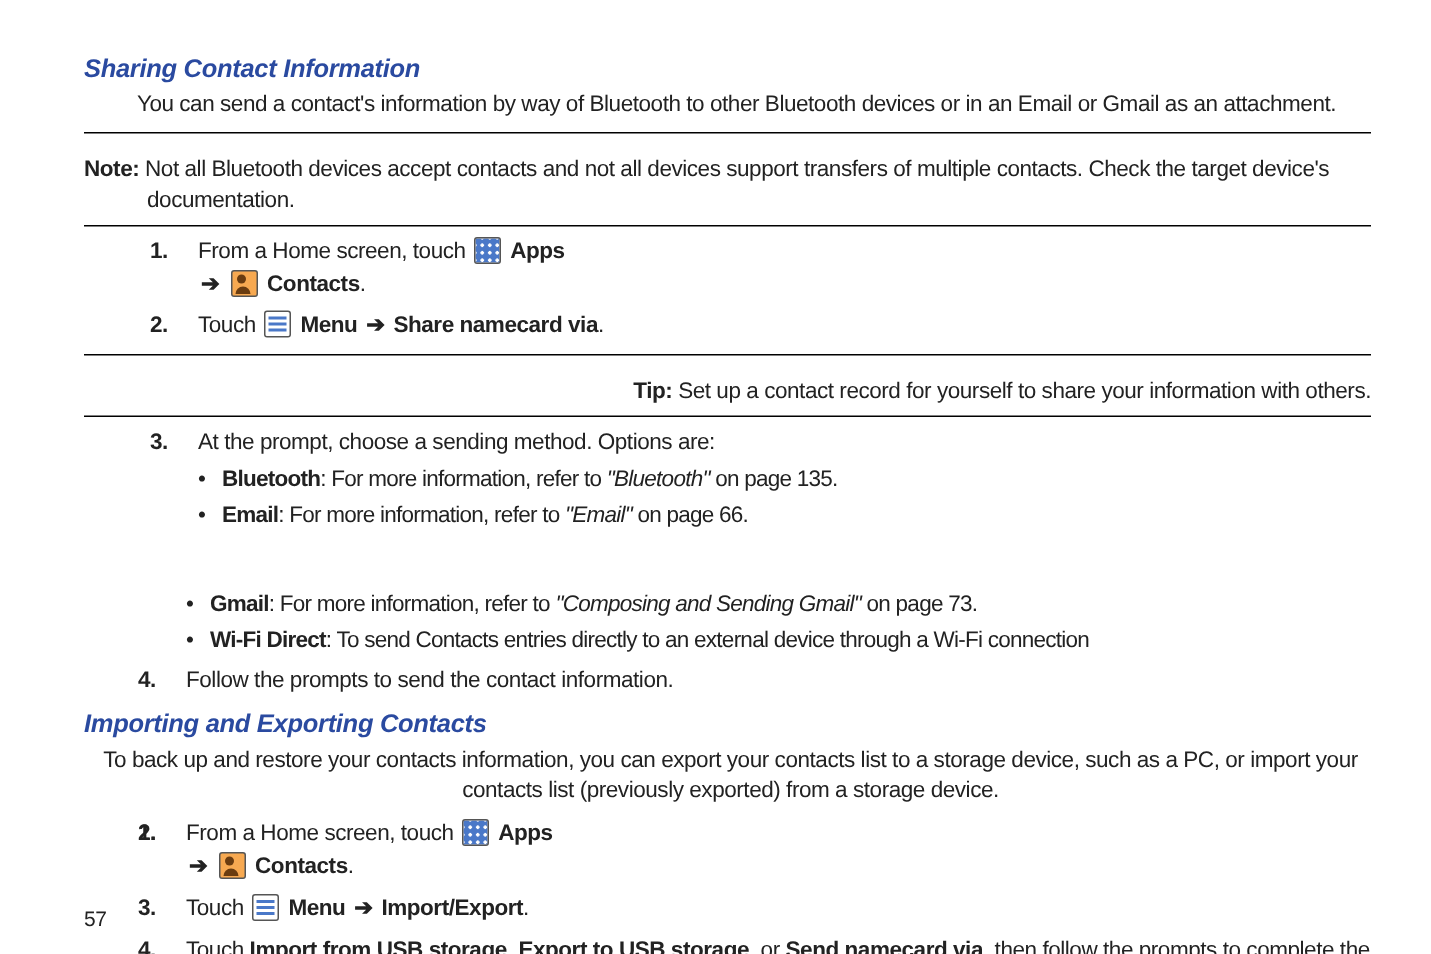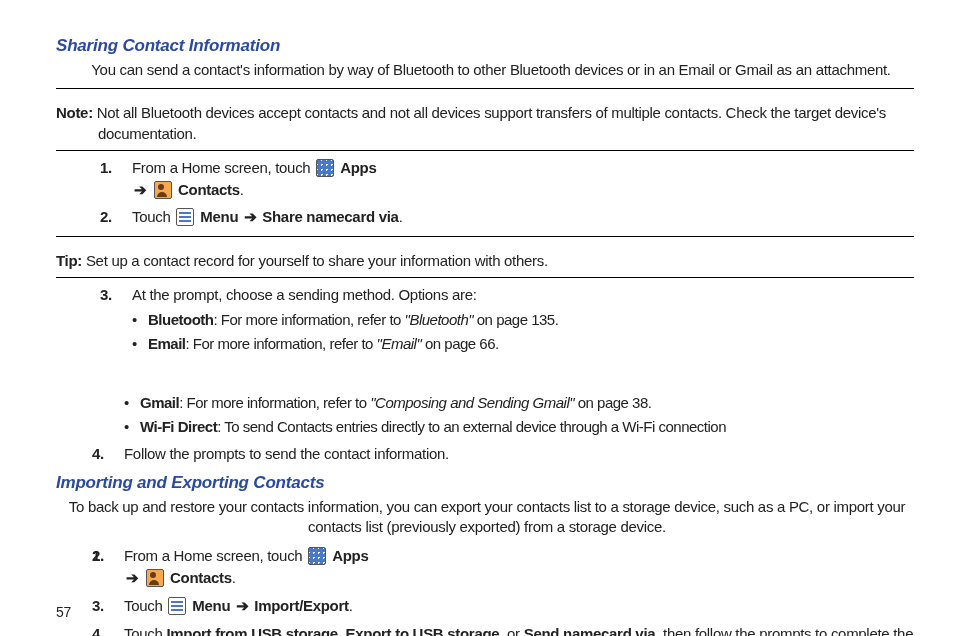--- a/index.html
+++ b/index.html
@@ -197,21 +197,21 @@
         <span class="num">2.</span>
         <span>Touch </span>
         <span class="icon icon-menu"></span>
         <span class="strong"> Menu </span>
         <span class="arrow">➔</span>
         <span class="strong"> Share namecard via</span><span>.</span>
       </li>
     </ol>
 
     <hr class="rule">
-    <div class="note hang" style="padding-left:30px; text-indent:-30px;">
+    <div class="note hang" style="padding-left:30px; text-indent:-30px;text-align:right;">
       <span class="tip-label">Tip:</span>
       <span>Set up a contact record for yourself to share your information with others.</span>
     </div>
     <hr class="rule">
 
     <ol class="steps">
       <li>
         <span class="num">3.</span>
         <span>At the prompt, choose a sending method. Options are:</span>
         <ul class="bullets">
@@ -224,21 +224,21 @@
         </ul>
       </li>
     </ol>
 
   </div>
 
   <div class="col">
 
     <ul class="bullets" style="margin-left:68px;">
       <li>
-        <span class="cond-b">Gmail</span><span class="cond">: For more information, refer to </span><span class="cond ital">"Composing and Sending Gmail"</span><span class="cond">  on page 38.</span>
+        <span class="cond-b">Gmail</span><span class="cond">: For more information, refer to </span><span class="cond ital">"Composing and Sending Gmail"</span><span class="cond">  on page 73.</span>
       </li>
       <li>
         <span class="cond-b">Wi-Fi Direct</span><span class="cond">: To send Contacts entries directly to an external device through a Wi-Fi connection</span>
       </li>
     </ul>
 
     <ol class="steps" style="padding-left:36px;">
       <li>
         <span class="num">4.</span>
         <span>Follow the prompts to send the contact information.</span>

